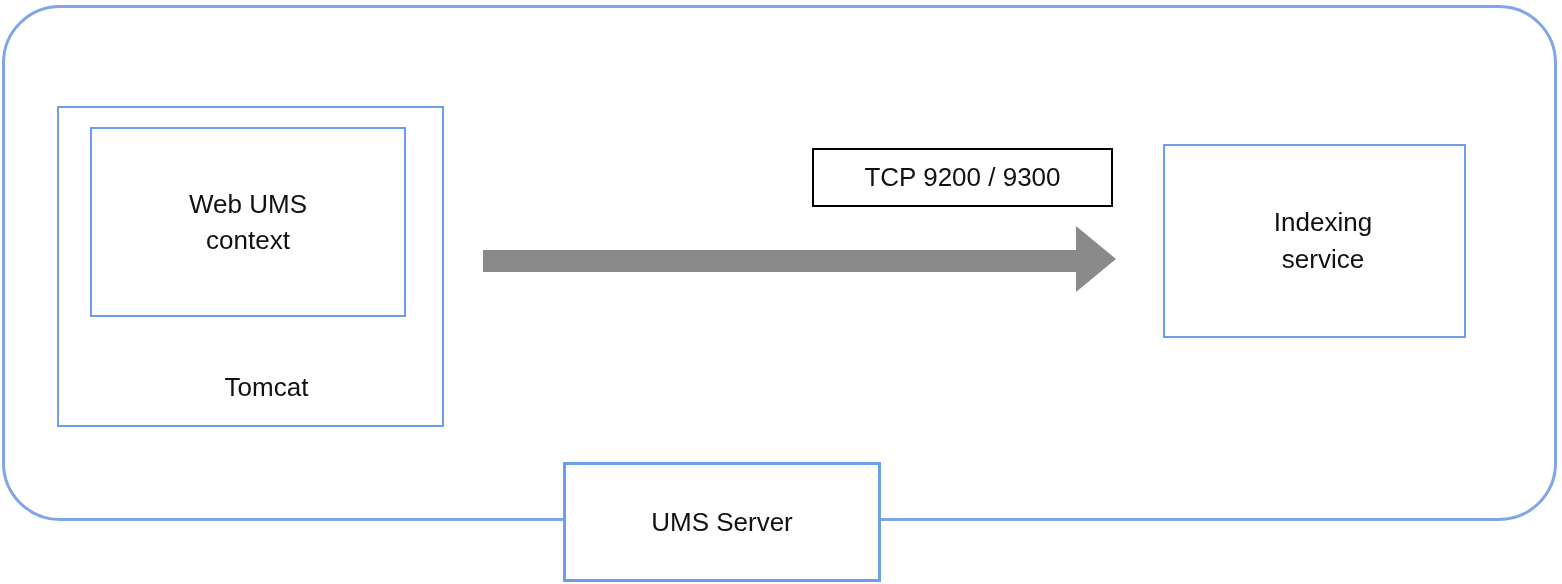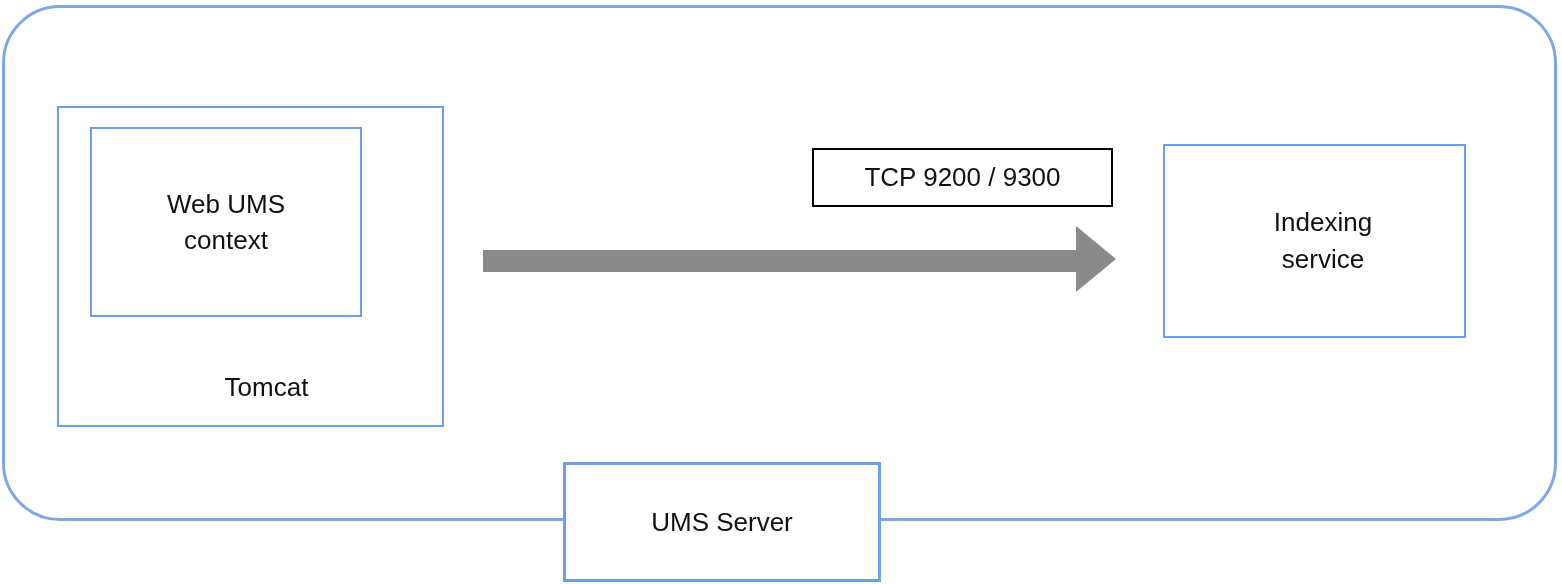--- a/index.html
+++ b/index.html
@@ -36,21 +36,21 @@
     left: 0; right: 0; bottom: 22px;
     text-align: center;
     font-size: 26px;
     line-height: 1.2;
     padding-left: 32px;
   }
 
   
   .webums-box {
     left: 90px; top: 127px;
-    width: 272px; height: 190px;
+    width: 316px; height: 190px;
     border: 2px solid;
     display: flex; align-items: center; justify-content: center;
     text-align: center;
     font-size: 26px;
     line-height: 36px;
     white-space: pre-line;
     z-index: 3;
   }
 
   

